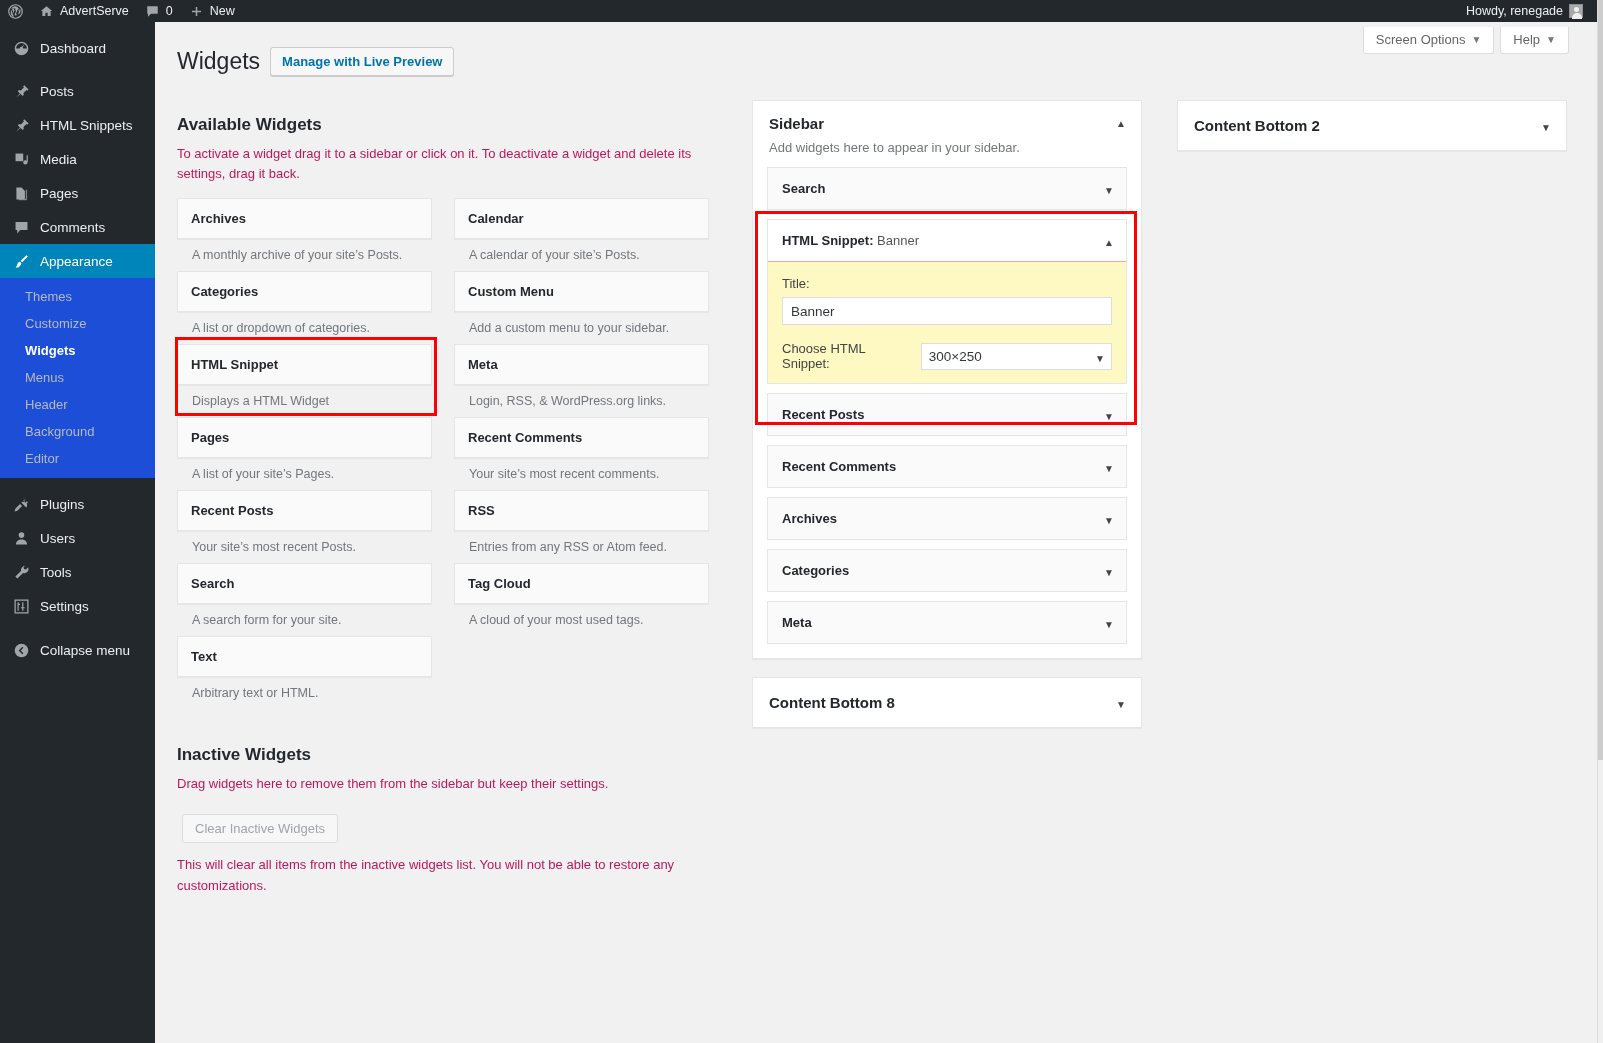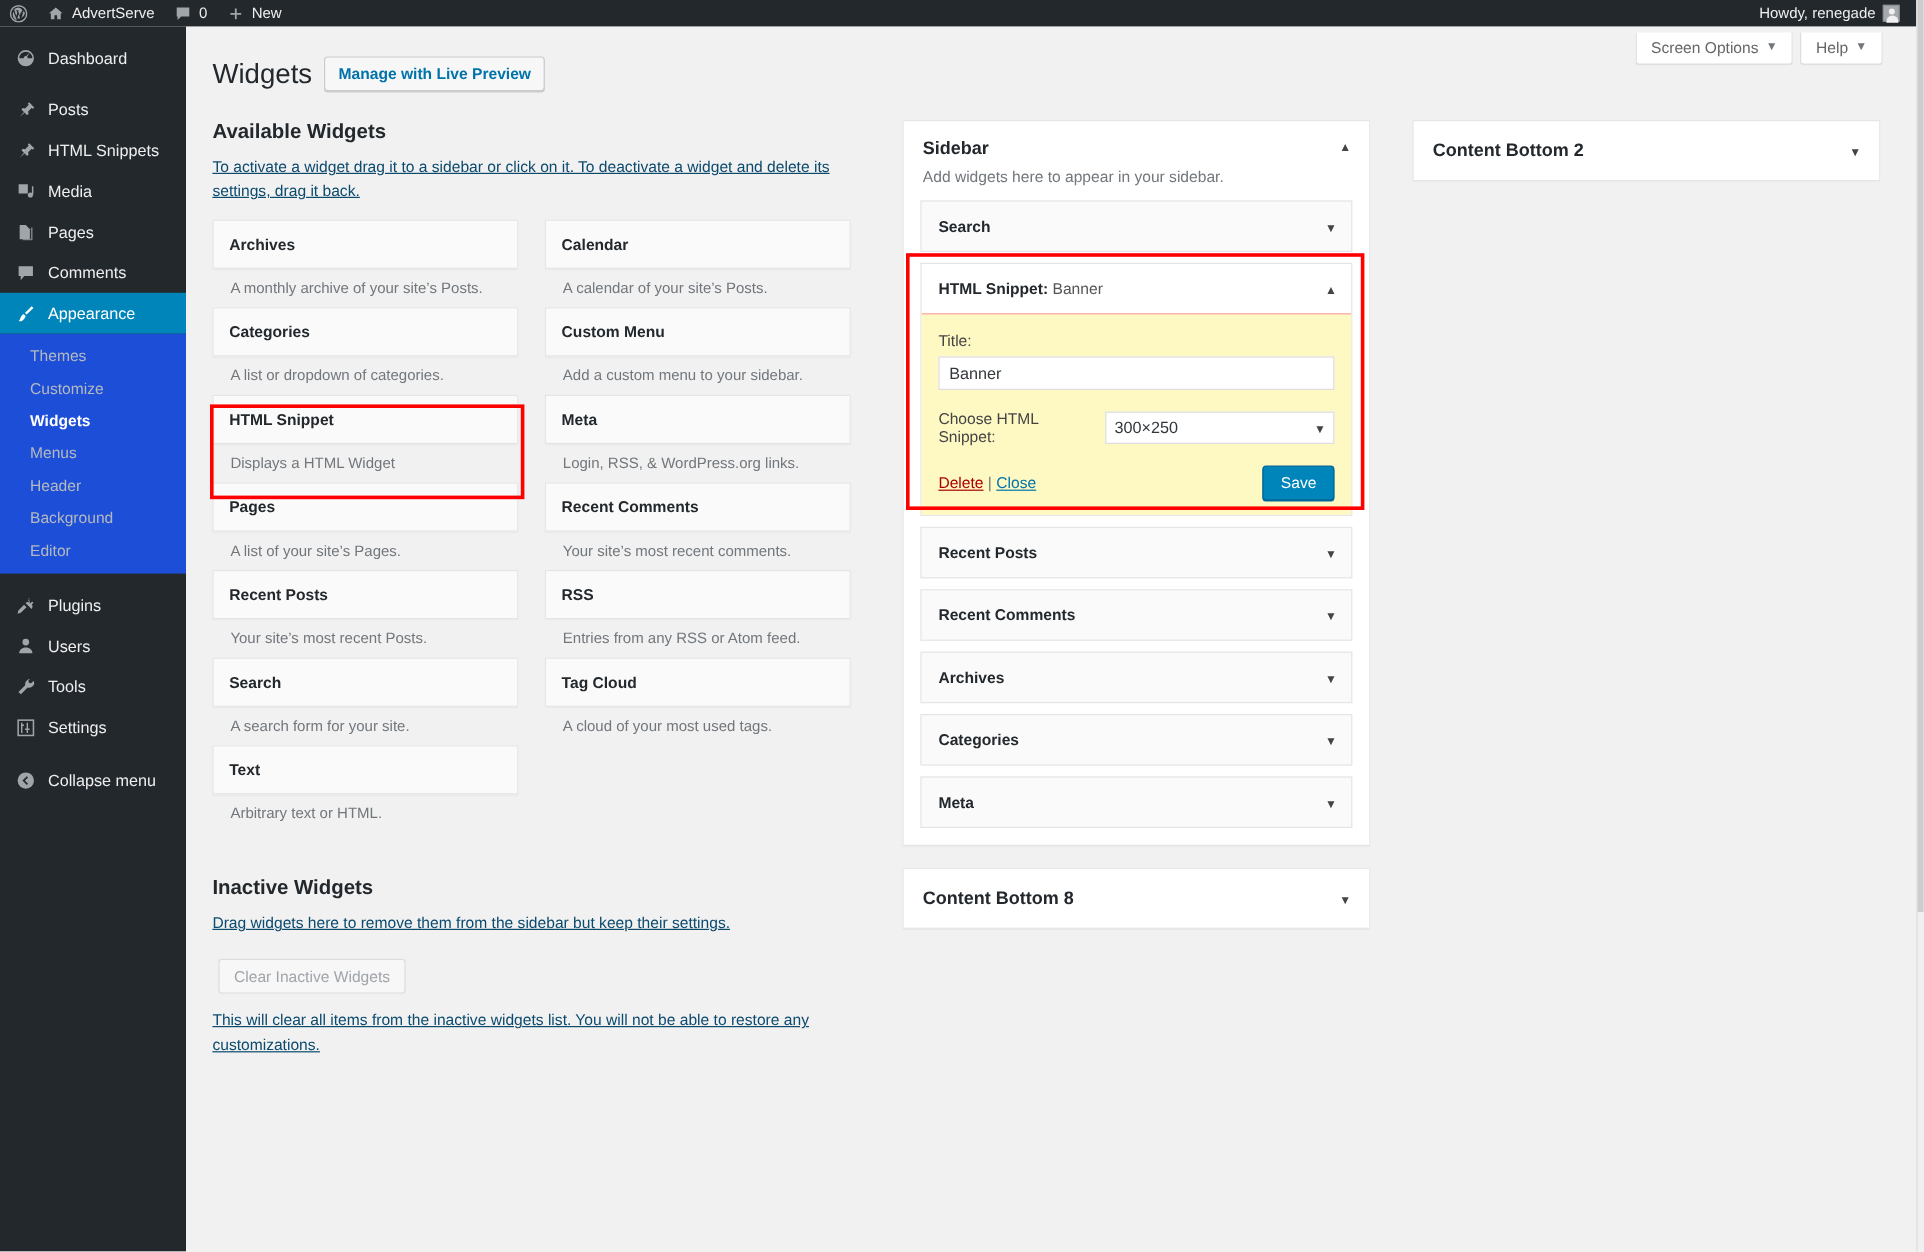--- a/index.html
+++ b/index.html
@@ -109,32 +109,31 @@
   }
   .btn-live {
     background: #f7f7f7; border: 1px solid #ccc; border-radius: 3px;
     color: #0073aa; font-size: 13px; font-weight: bold;
     padding: 6px 11px; cursor: pointer;
     box-shadow: 0 1px 0 #ccc;
   }
 
   
   #cols { position: absolute; top: 78px; left: 22px; right: 0; bottom: 0; }
-  .col-left { position: absolute; left: 0; top: 0; width: 553px; }
+  .col-left { position: absolute; left: 0; top: 15px; width: 553px; }
   .col-mid  { position: absolute; left: 575px; top: 0; width: 390px; }
   .col-right{ position: absolute; left: 1000px; top: 0; width: 390px; }
 
   h2.sec-title {
     font-size: 17px; font-weight: 600; color: #23282d;
     margin: 0 0 9px 0;
   }
   p.sec-desc {
-    font-size: 13px; color: #0c4a6e; margin: 0 0 14px 0; line-height: 1.55;
+    font-size: 13px; color: #be185d; margin: 0 0 14px 0; line-height: 1.55;
     max-width: 520px;
-    text-decoration: underline;
   }
 
   
   .wgrid { display: grid; grid-template-columns: 255px 255px; column-gap: 22px; }
   .wcell { margin-bottom: 9px; }
   .wcard {
     background: #fafafa; border: 1px solid #e5e5e5;
     box-shadow: 0 1px 1px rgba(0,0,0,.04);
     padding: 12px 13px; cursor: pointer;
   }
@@ -538,28 +537,20 @@
                 <div class="frow-sel">
                   <label class="flabel" style="margin:0;">Choose HTML Snippet:</label>
                   <div class="fsel-wrap">
                     <div class="fsel">
                       <span>300×250</span>
                     </div>
                     <span class="fsel-arrow">▼</span>
                   </div>
                 </div>
 
-                <div class="faction">
-                  <div class="flinks">
-                    <a class="del">Delete</a>
-                    <span>|</span>
-                    <a>Close</a>
-                  </div>
-                  <button class="btn-save">Save</button>
-                </div>
               </div>
             </div>
 
             <div class="wrow">
               <div class="wrow-head">
                 <span class="wrow-title">Recent Posts</span>
                 <span class="tri">▼</span>
               </div>
             </div>
 

